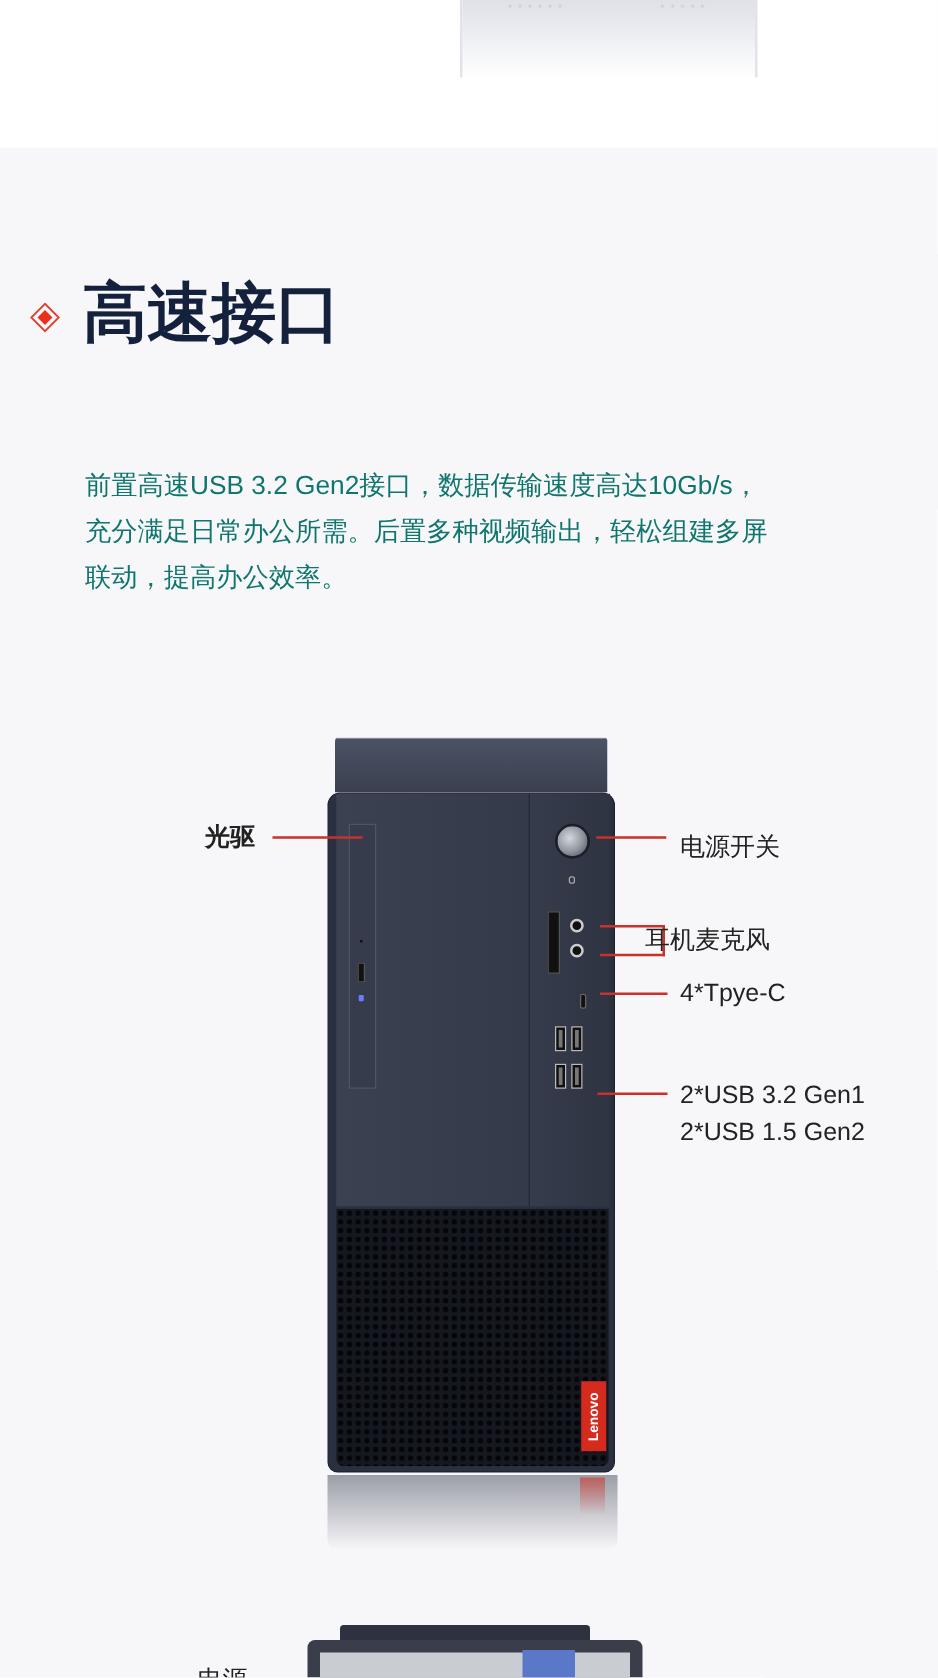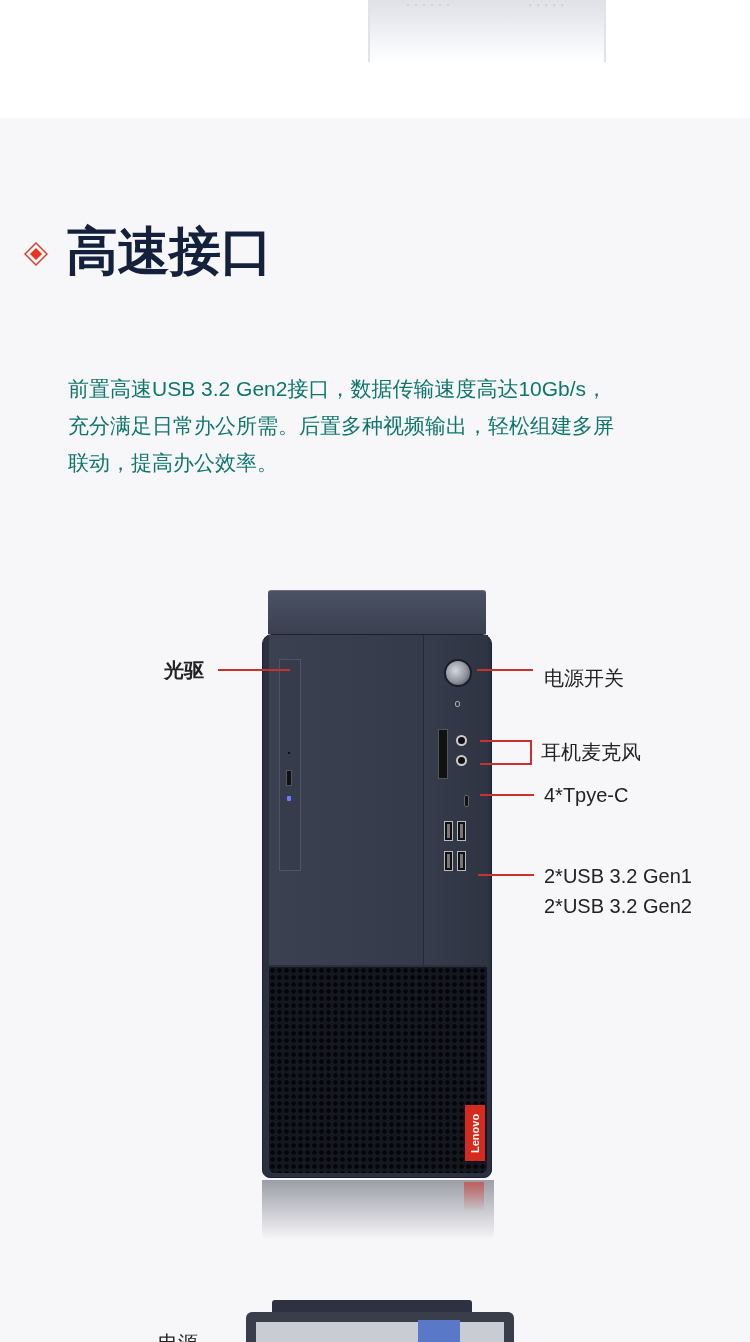--- a/index.html
+++ b/index.html
@@ -176,28 +176,28 @@
 
 <div class="callout-label" style="left:164px;top:655px;font-weight:bold;">光驱</div>
 <div class="callout-line" style="left:218px;top:669px;width:72px;"></div>
 
 <div class="callout-line" style="left:477px;top:669px;width:56px;"></div>
 <div class="callout-label" style="left:544px;top:644px;margin-top:19px;">电源开关</div>
 
 <div class="callout-line" style="left:480px;top:740px;width:52px;"></div>
 <div class="callout-line" style="left:480px;top:763px;width:52px;"></div>
 <div class="callout-vline" style="left:530px;top:740px;height:25px;"></div>
-<div class="callout-label" style="left:541px;top:737px;">耳机麦克风</div>
+<div class="callout-label" style="left:516px;top:737px;">耳机麦克风</div>
 
 <div class="callout-line" style="left:480px;top:794px;width:54px;"></div>
 <div class="callout-label" style="left:544px;top:780px;">4*Tpye-C</div>
 
 <div class="callout-line" style="left:478px;top:874px;width:56px;"></div>
 <div class="callout-label" style="left:544px;top:861px;">2*USB 3.2 Gen1</div>
-<div class="callout-label" style="left:544px;top:891px;">2*USB 3.2 Gen2</div>
+<div class="callout-label" style="left:544px;top:891px;">2*USB 1.5 Gen2</div>
 
 <div class="next-product">
   <div class="next-top"></div>
   <div class="next-body">
     <div class="next-plate"></div>
   </div>
   <div class="next-blue"></div>
 </div>
 <div class="next-label">电源</div>
 

